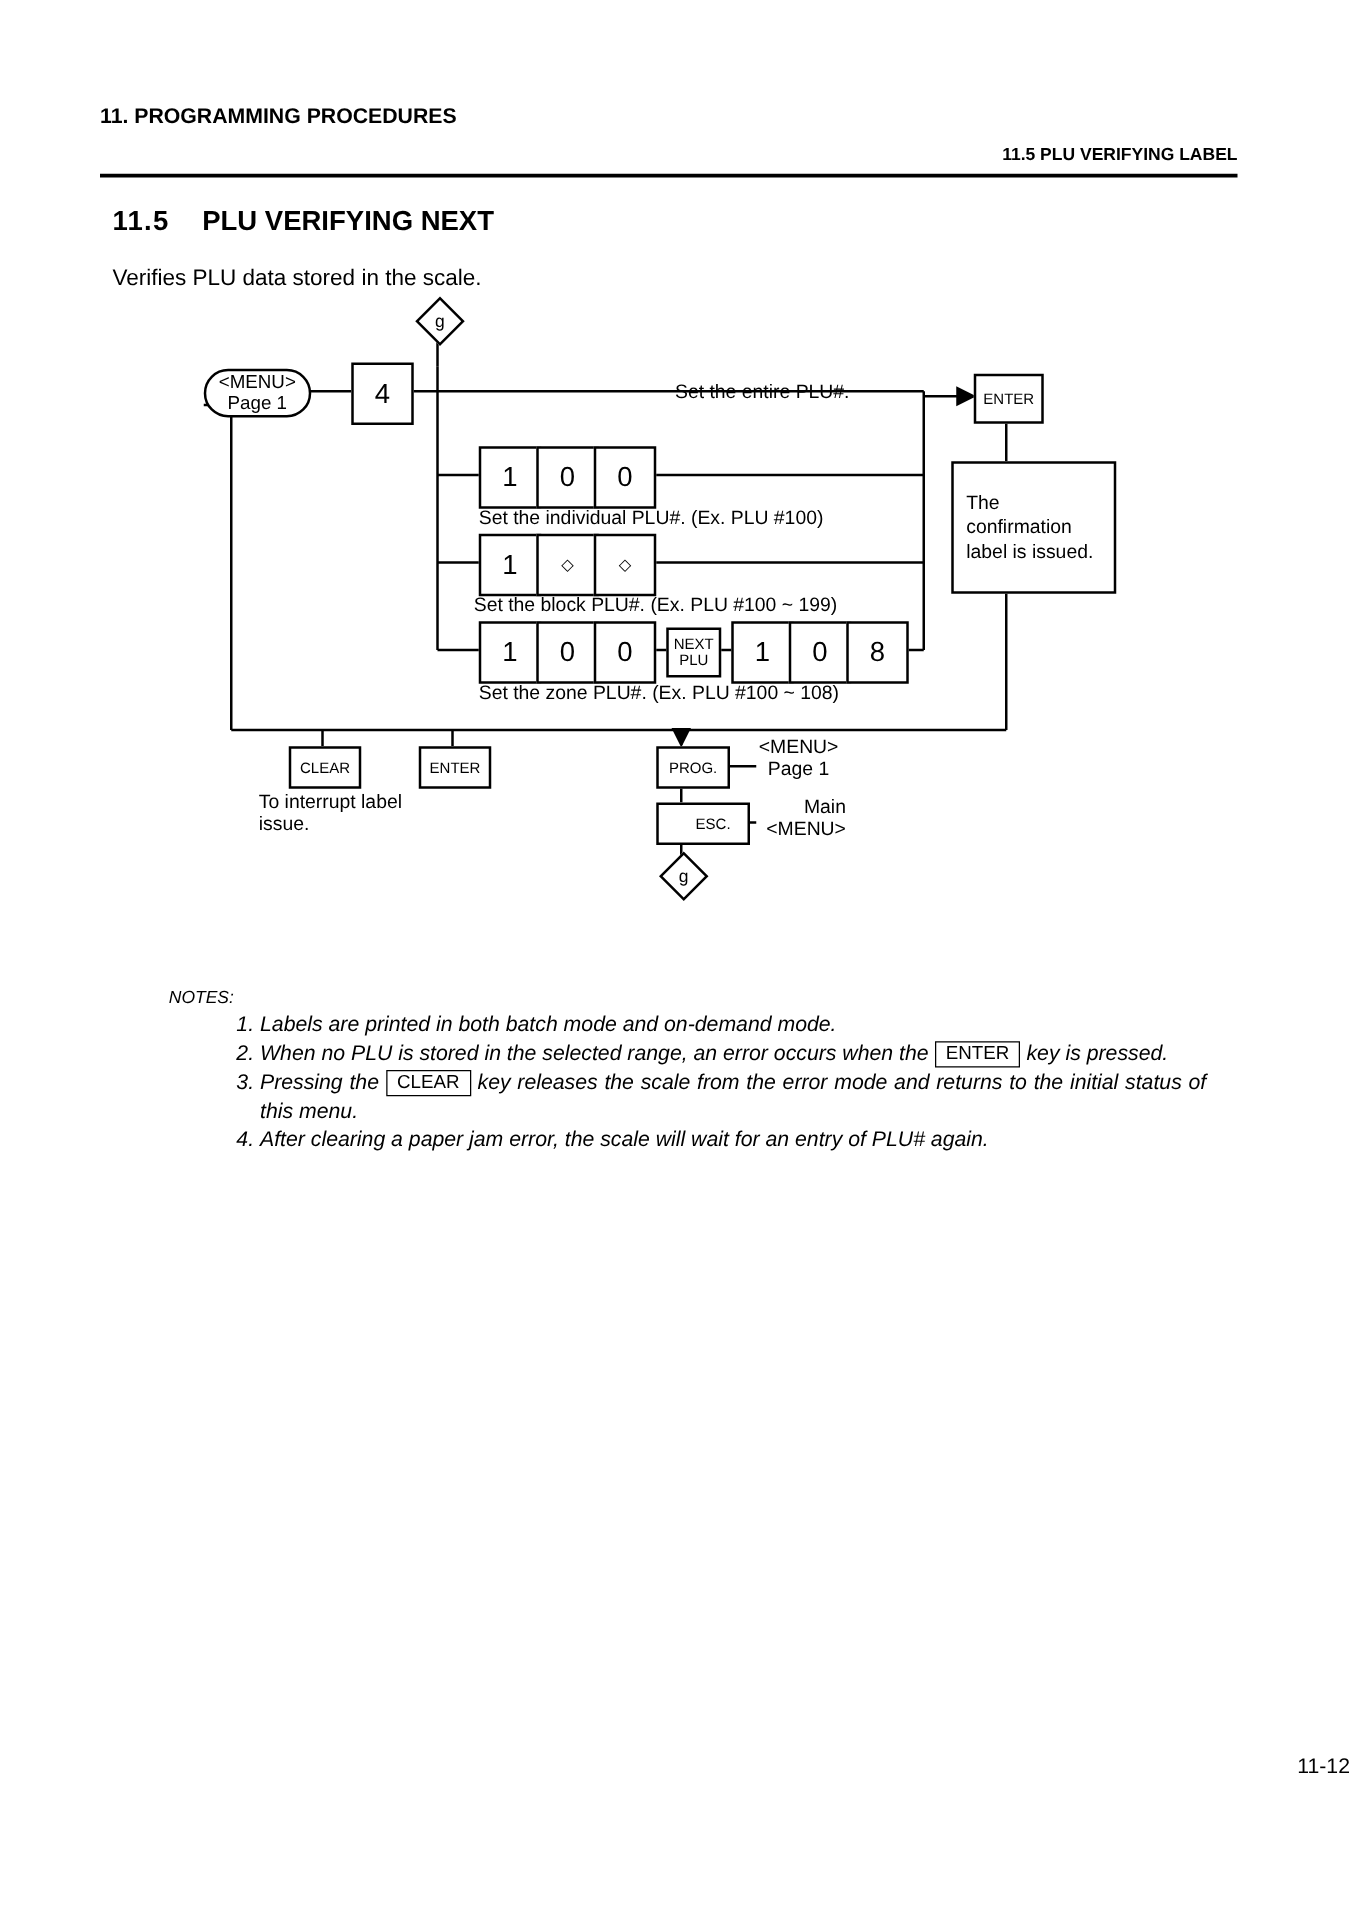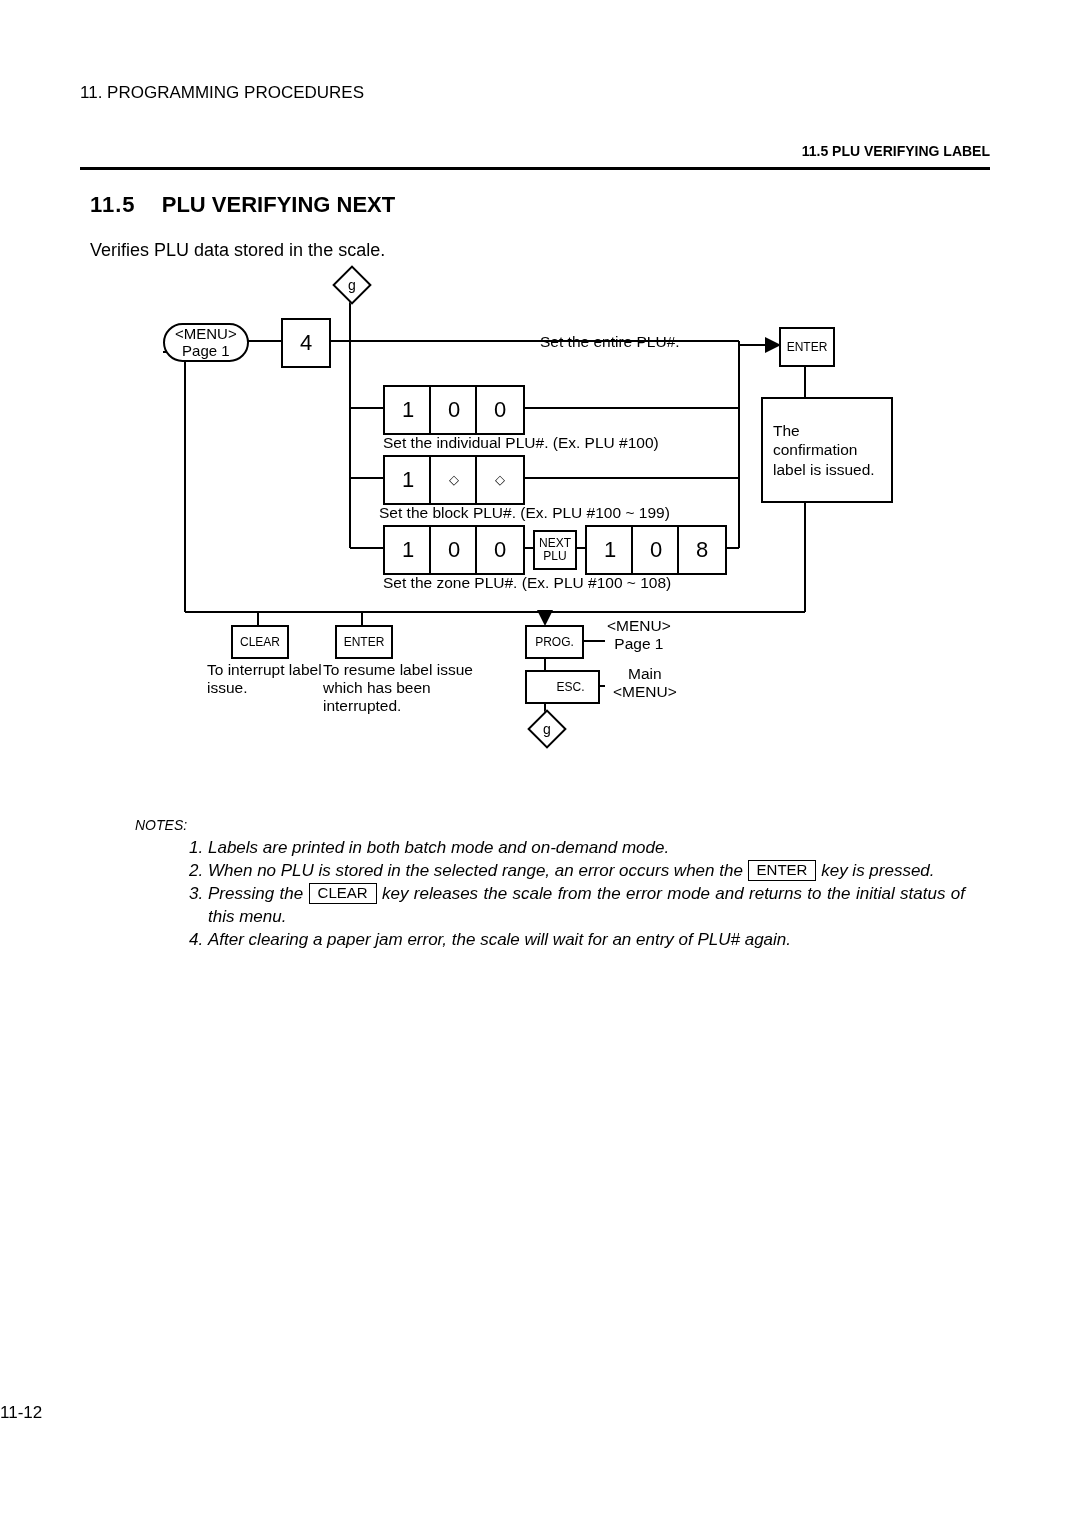--- a/index.html
+++ b/index.html
@@ -11,23 +11,23 @@
     font-size: 17px;
   }
   .page {
     width: 1080px;
     min-height: 1528px;
     padding: 83px 90px 0 80px;
     box-sizing: border-box;
     position: relative;
   }
   .chapter-title {
-    font-weight: normal;
+    font-weight: bold;
     font-size: 17px;
-    margin-bottom: 40px;
+    margin-bottom: 12px;
   }
   .section-corner {
     text-align: right;
     font-weight: bold;
     font-size: 14px;
     margin-bottom: 8px;
   }
   .hr-top {
     border: none;
     border-top: 3px solid #000;
@@ -92,21 +92,21 @@
   .notes-list li { margin-bottom: 0px; text-align: justify; }
   .inline-key {
     display: inline-block;
     border: 1.5px solid #000;
     padding: 0 8px;
     font-style: normal;
     font-size: 15px;
     line-height: 1.25;
     vertical-align: 1px;
   }
-  .page-num { position: absolute; bottom: 105px; left: 0; width: 1080px; text-align: left; font-size: 17px; }
+  .page-num { position: absolute; bottom: 105px; left: 0; width: 1080px; text-align: right; font-size: 17px; }
 </style>
 </head>
 <body>
 
 <div class="page">
   <div class="chapter-title">11.   PROGRAMMING PROCEDURES</div>
   <div class="section-corner">11.5 PLU VERIFYING LABEL</div>
   <hr class="hr-top">
 
   <div class="section-heading">
@@ -196,28 +196,27 @@
     <div class="plain-label" style="left:258px; top:307px;">Set the zone PLU#.    (Ex. PLU #100 ~ 108)</div>
 
     <div class="key-box small" style="left:654px; top:60px; width:52px; height:36px; font-size:12px;">ENTER</div>
 
     <div class="conf-box" style="left:636px; top:130px; width:108px;">The confirmation label is issued.</div>
 
     <div class="key-box small" style="left:106px; top:358px; width:54px; height:30px; font-size:12px;">CLEAR</div>
     <div class="plain-label" style="left:82px; top:394px; width:120px;">To interrupt label issue.</div>
 
     <div class="key-box small" style="left:210px; top:358px; width:54px; height:30px; font-size:12px;">ENTER</div>
-    <div class="plain-label" style="left:198px; top:394px; width:190px;">To resume label issue which has been interrupted.</div>
 
     <div class="key-box small" style="left:400px; top:358px; width:55px; height:30px; font-size:12px;">PROG.</div>
     <div class="plain-label" style="left:482px; top:350px; white-space:pre; text-align:center;">&lt;MENU&gt;
 Page 1</div>
 
     <div class="key-box small" style="left:400px; top:403px; width:55px; height:30px; font-size:12px;padding-left:16px;">ESC.</div>
-    <div class="plain-label" style="left:488px; top:398px; white-space:pre; text-align:center;">Main
+    <div class="plain-label" style="left:488px; top:398px; white-space:pre; text-align:right;">Main
 &lt;MENU&gt;</div>
 
     <div class="angle" style="left:408px; top:448px;">
         <span>g</span>
       </div>
   </div>
 
   <div class="notes-heading">NOTES:</div>
   <ol class="notes-list">
     <li>Labels are printed in both batch mode and on-demand mode.</li>

